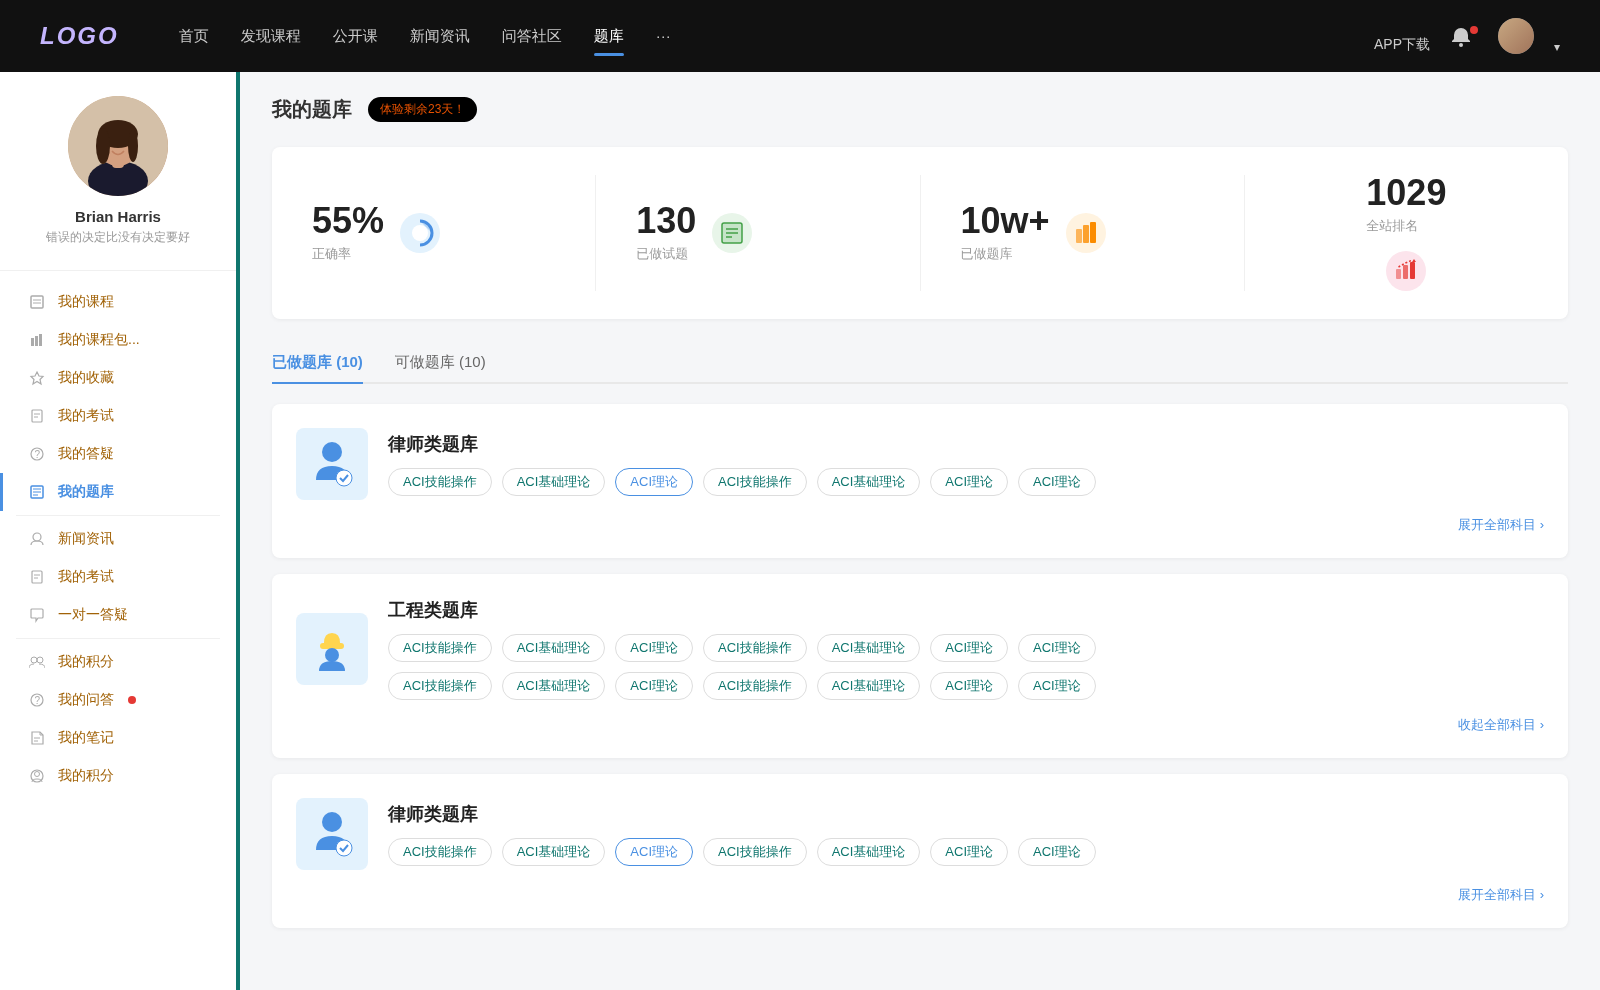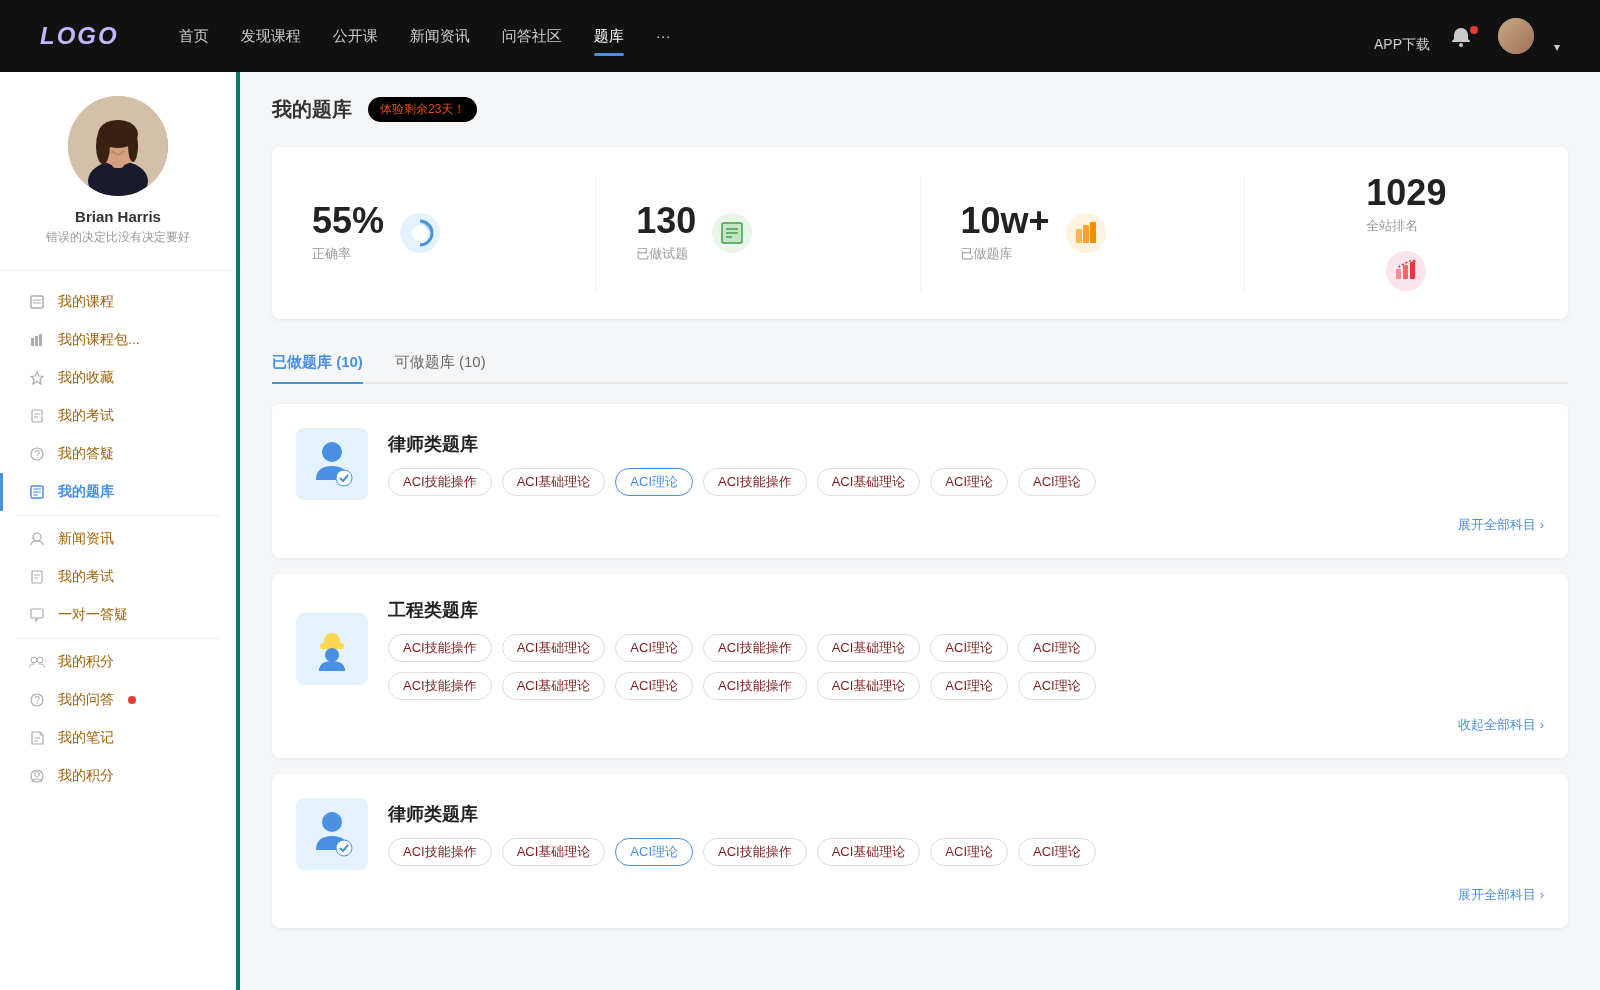--- a/index.html
+++ b/index.html
@@ -311,21 +311,21 @@
       display: flex;
       flex-wrap: wrap;
       gap: 10px;
       align-items: center;
     }
     .qbank-tag {
       padding: 4px 14px;
       border: 1px solid #ddd;
       border-radius: 20px;
       font-size: 13px;
-      color: #7f1d1d;
+      color: #0f766e;
       cursor: pointer;
     }
     .qbank-tag.active {
       border-color: #4a90e2;
       color: #4a90e2;
       background: white;
     }
     .qbank-expand {
       text-align: right;
       font-size: 13px;

